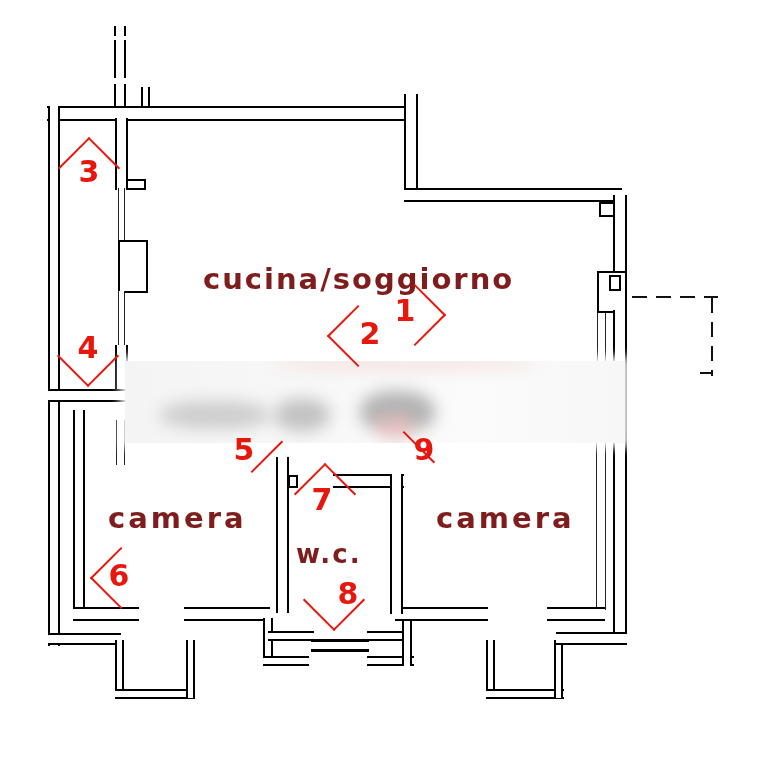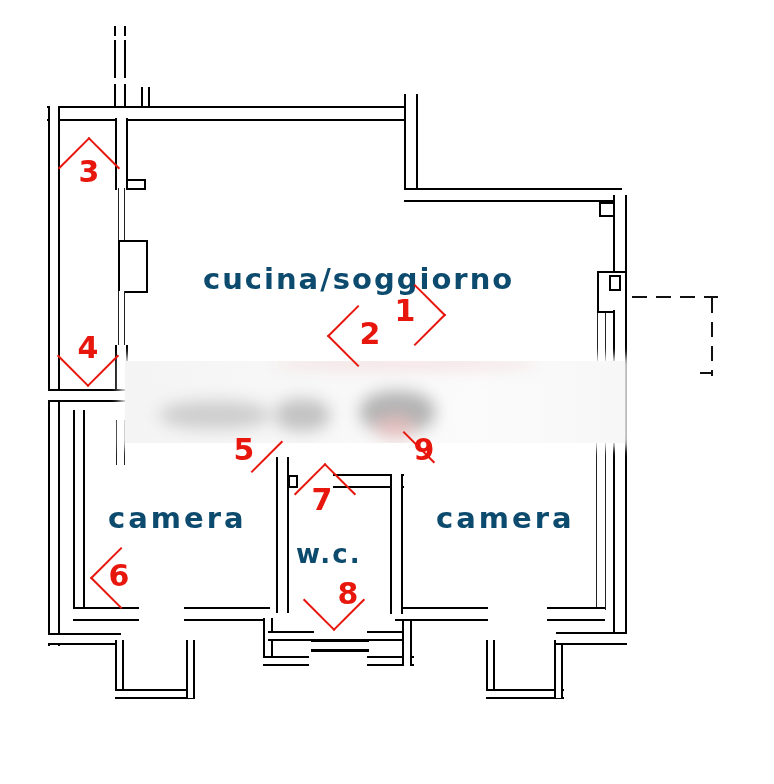--- a/index.html
+++ b/index.html
@@ -19,21 +19,21 @@
     background:repeating-linear-gradient(90deg,#111 0 15px,transparent 15px 24px);}
   .dash-v{position:absolute;width:2px;z-index:1;
     background:repeating-linear-gradient(180deg,#111 0 15px,transparent 15px 24px);}
   
   #blur-band{position:absolute;left:125px;top:361px;width:500px;height:82px;z-index:2;
     background:linear-gradient(90deg,#f4f4f4,#fbfbfb 70%,#f7f7f7);
     box-shadow:0 0 9px 5px rgba(255,255,255,.95);overflow:hidden;}
   #blur-band .blobs{position:absolute;inset:0;filter:blur(8px);}
   #blur-band .blob{position:absolute;border-radius:45%;}
   
-  .room-label{position:absolute;z-index:3;font-weight:bold;color:#0c4a6e;white-space:nowrap;}
+  .room-label{position:absolute;z-index:3;font-weight:bold;color:#7f1d1d;white-space:nowrap;}
   
   .marker-diamond{position:absolute;width:44px;height:44px;z-index:3;
     transform:translate(-50%,-50%) rotate(45deg);box-sizing:border-box;}
   .chev-right{border-top:2px solid var(--mk);border-right:2px solid var(--mk);}
   .chev-left{border-bottom:2px solid var(--mk);border-left:2px solid var(--mk);}
   .chev-top{border-top:2px solid var(--mk);border-left:2px solid var(--mk);}
   .chev-bottom{border-right:2px solid var(--mk);border-bottom:2px solid var(--mk);}
   .chev-slash{border-right:2px solid var(--mk);}
   .chev-backslash{border-top:2px solid var(--mk);}
   .marker-num{position:absolute;z-index:4;font-weight:bold;font-size:30px;line-height:1;

